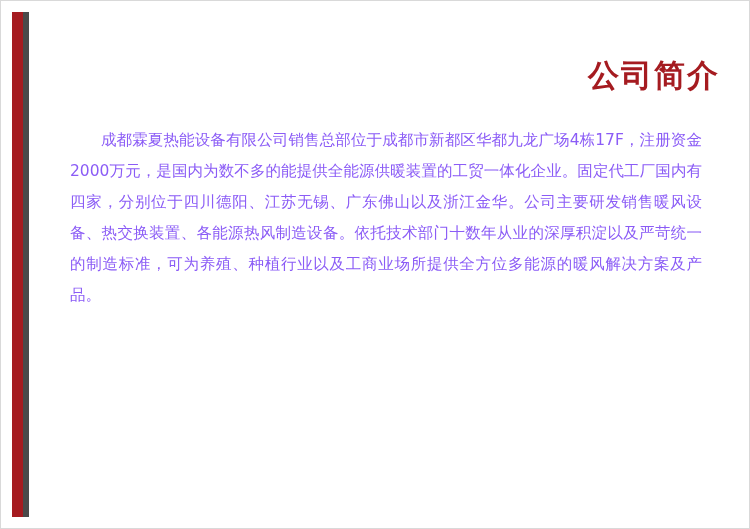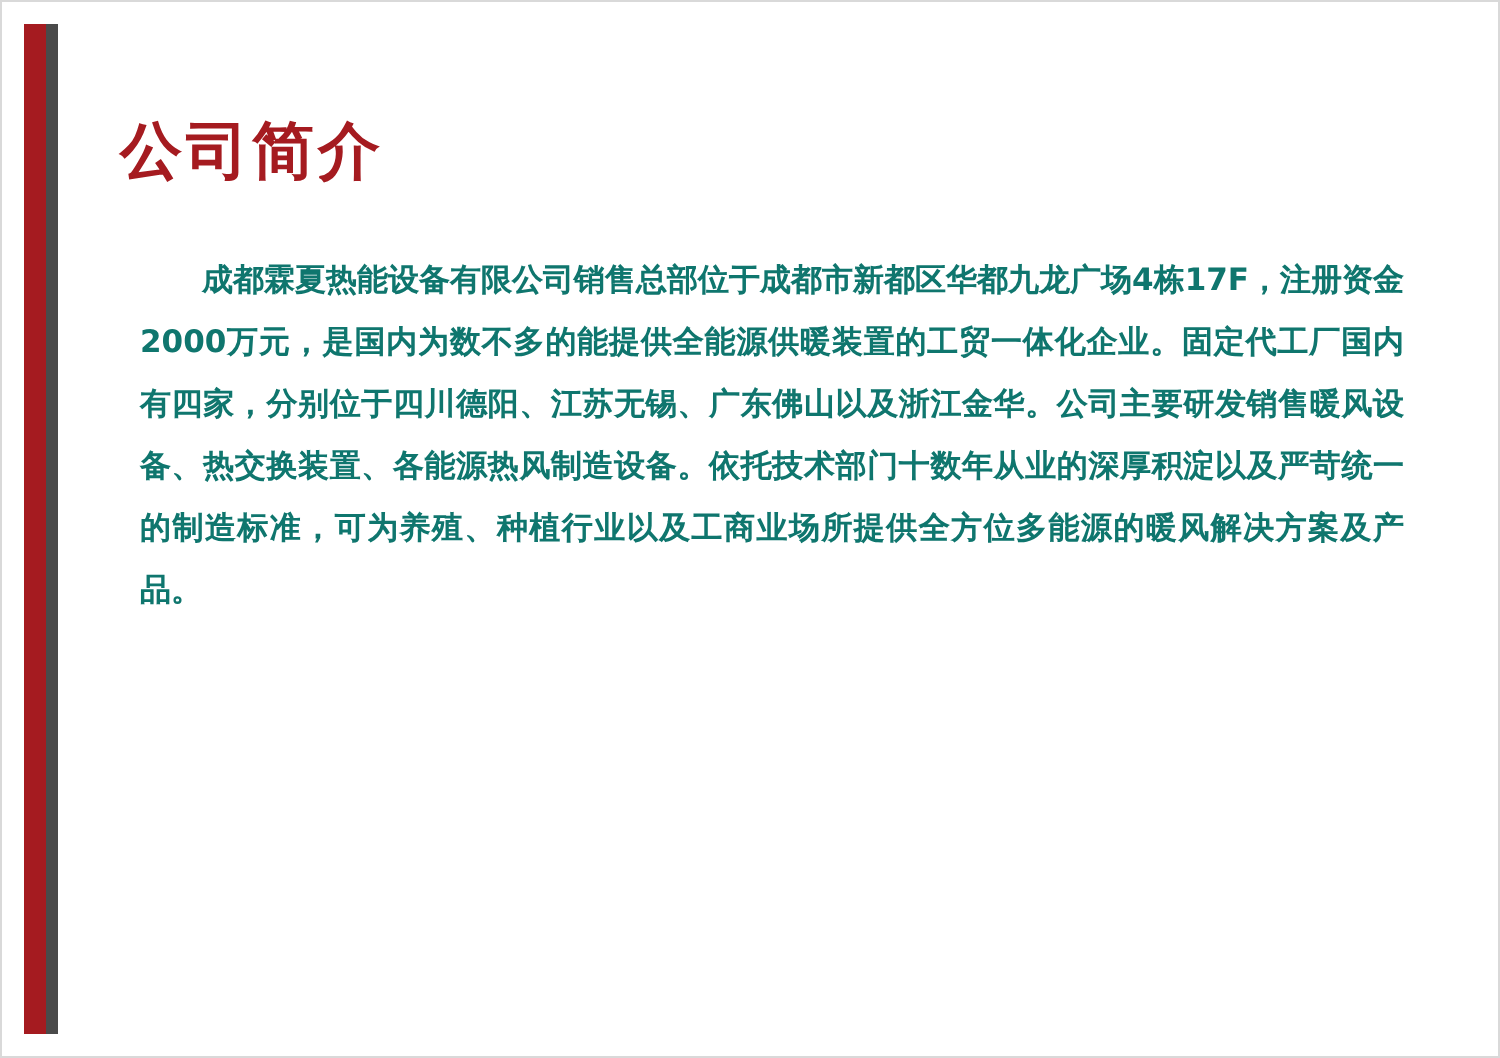--- a/index.html
+++ b/index.html
@@ -51,40 +51,40 @@
   .content {
     position: absolute;
     left: 60px;
     top: 0;
     width: 660px;
     height: 529px;
   }
   .title {
     margin: 0;
     padding-top: 55px;
-    text-align: left;
+    text-align: right;
     font-family: "DejaVu Sans", "Liberation Sans", sans-serif;
     font-size: 31px;
     font-weight: bold;
     color: #a51b20;
     letter-spacing: 2px;
   }
   .body-text {
     margin: 0;
     padding-top: 28px;
     padding-right: 18px;
     padding-left: 10px;
   }
   .para {
     margin: 0 0 2px 0;
     text-indent: 2em;
     font-family: "DejaVu Sans", "Liberation Sans", sans-serif;
     font-size: 15.5px;
-    font-weight: bold;
-    color: #0f766e;
+    font-weight: normal;
+    color: #8b5cf6;
     line-height: 2.0;
     text-align: justify;
     text-justify: inter-ideograph;
   }
 </style>
 </head>
 <body>
 
 <div class="page">
   <div class="page-border"></div>

